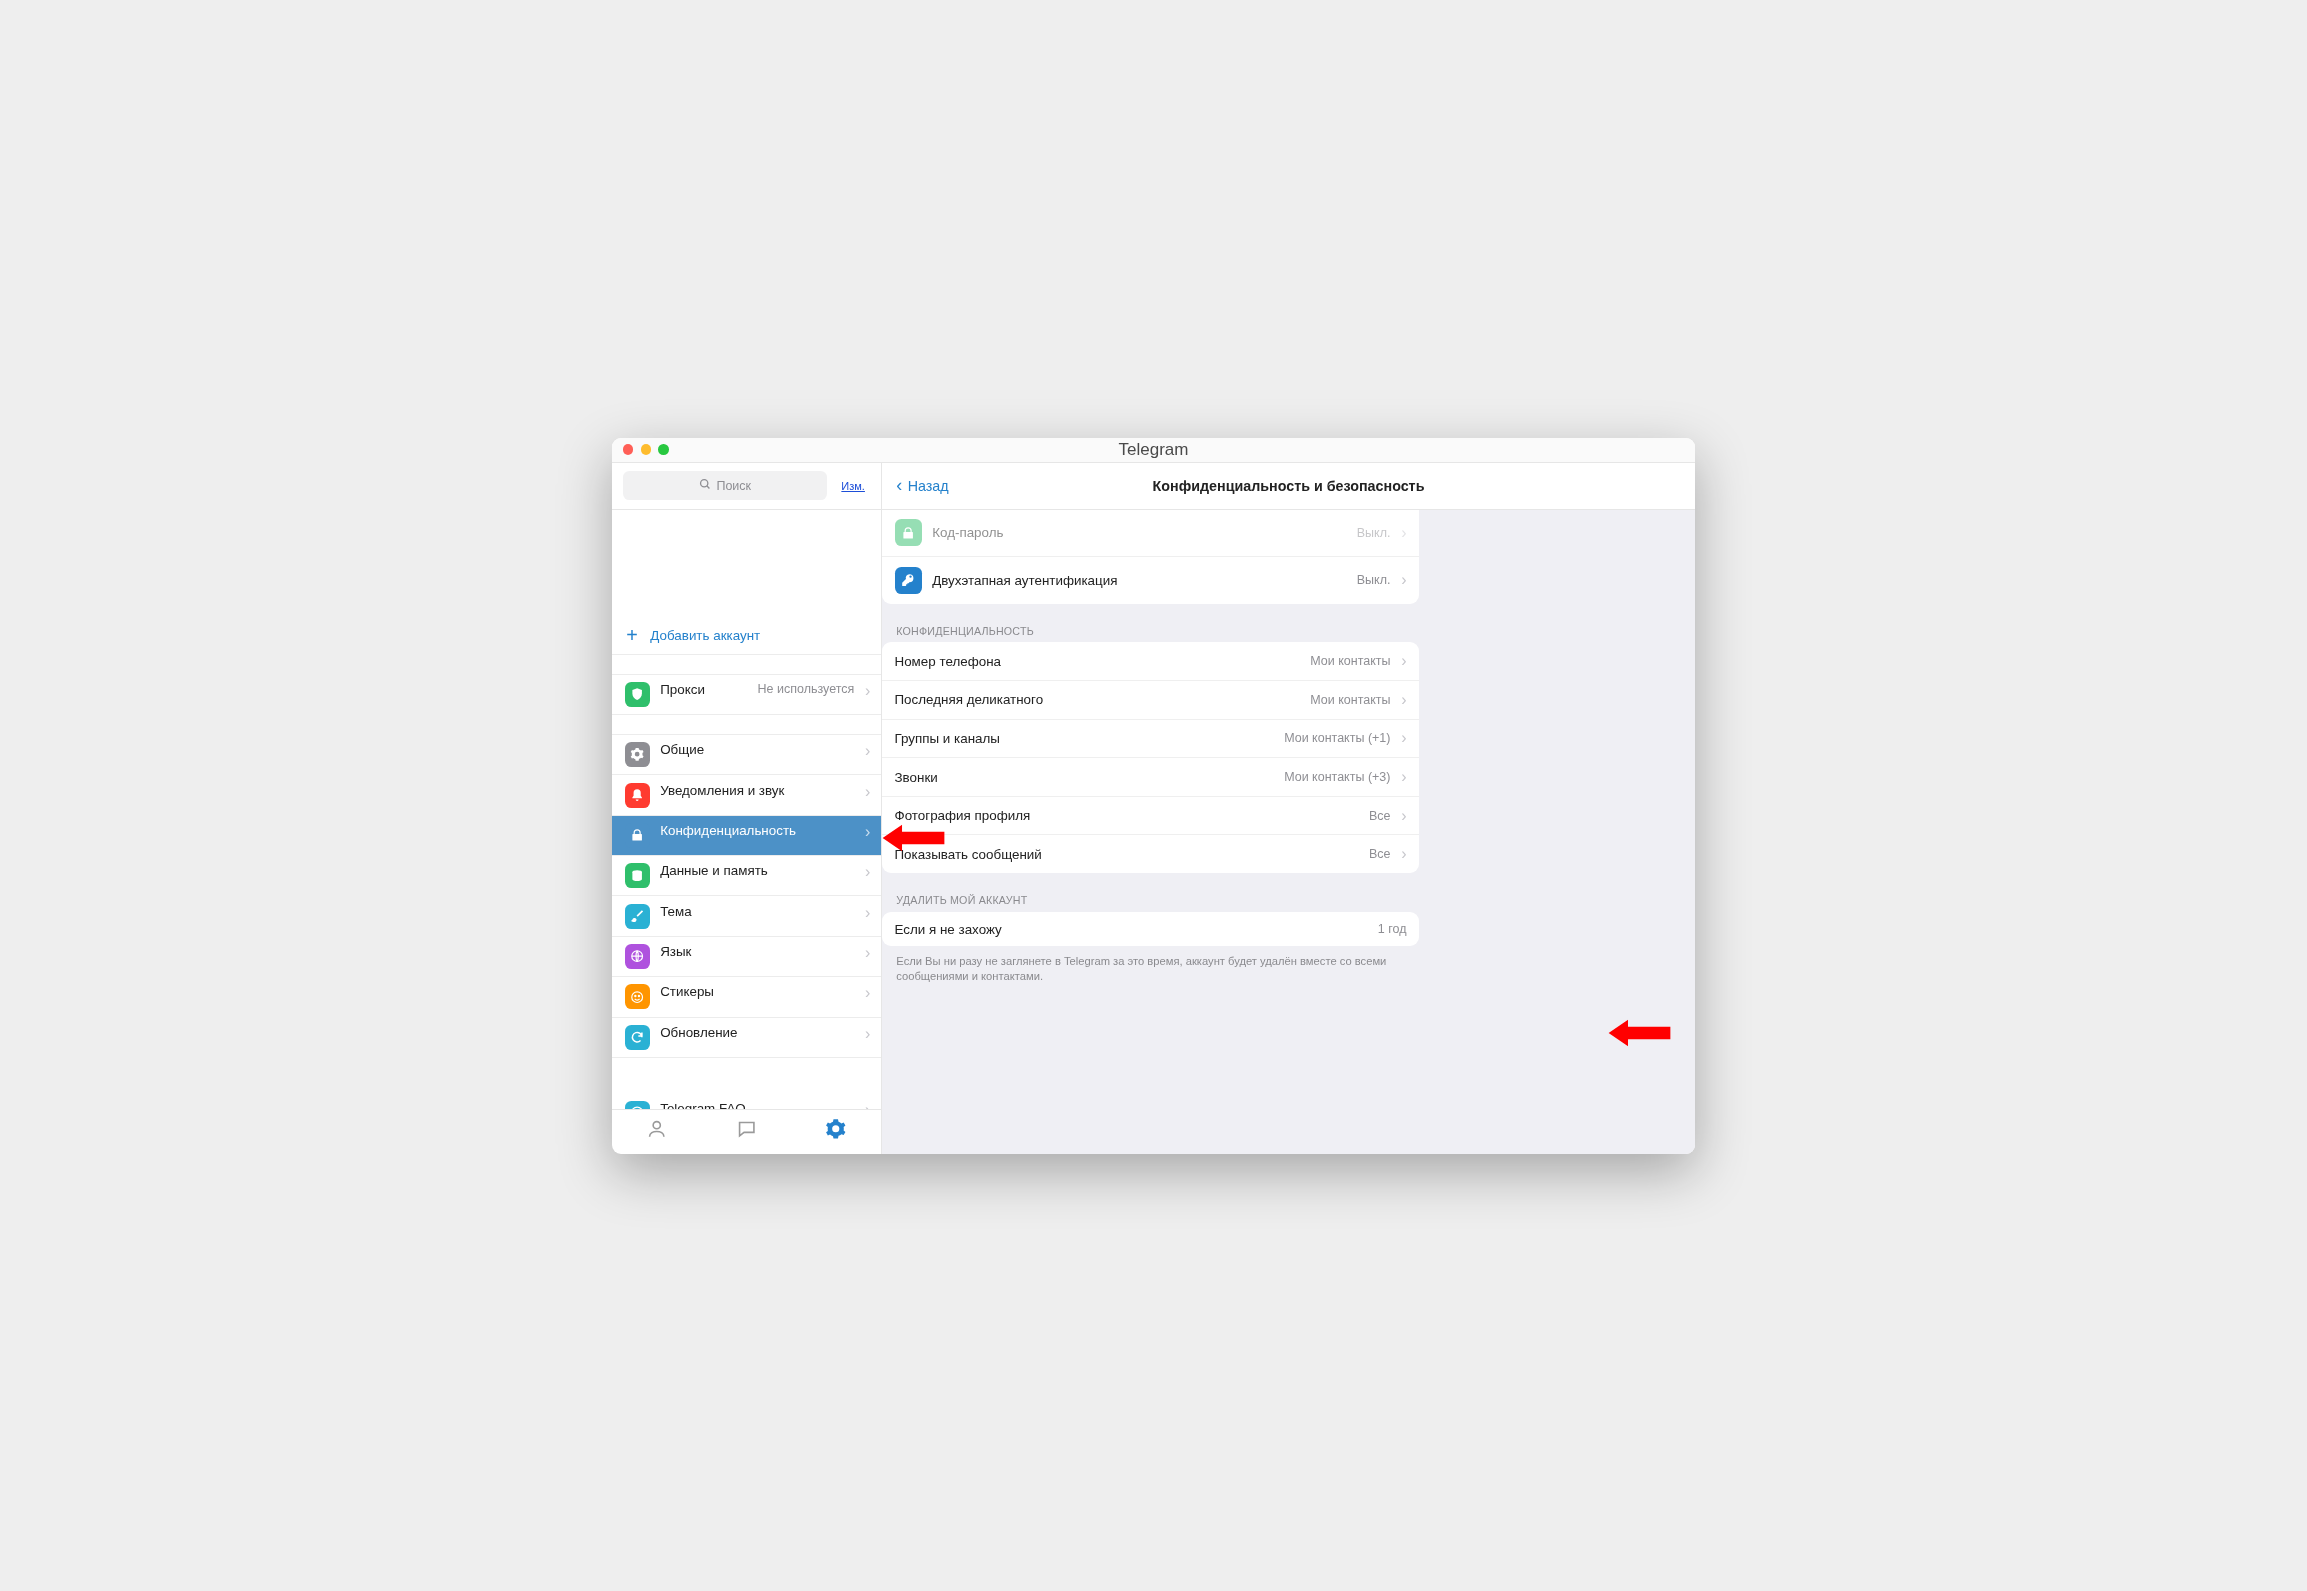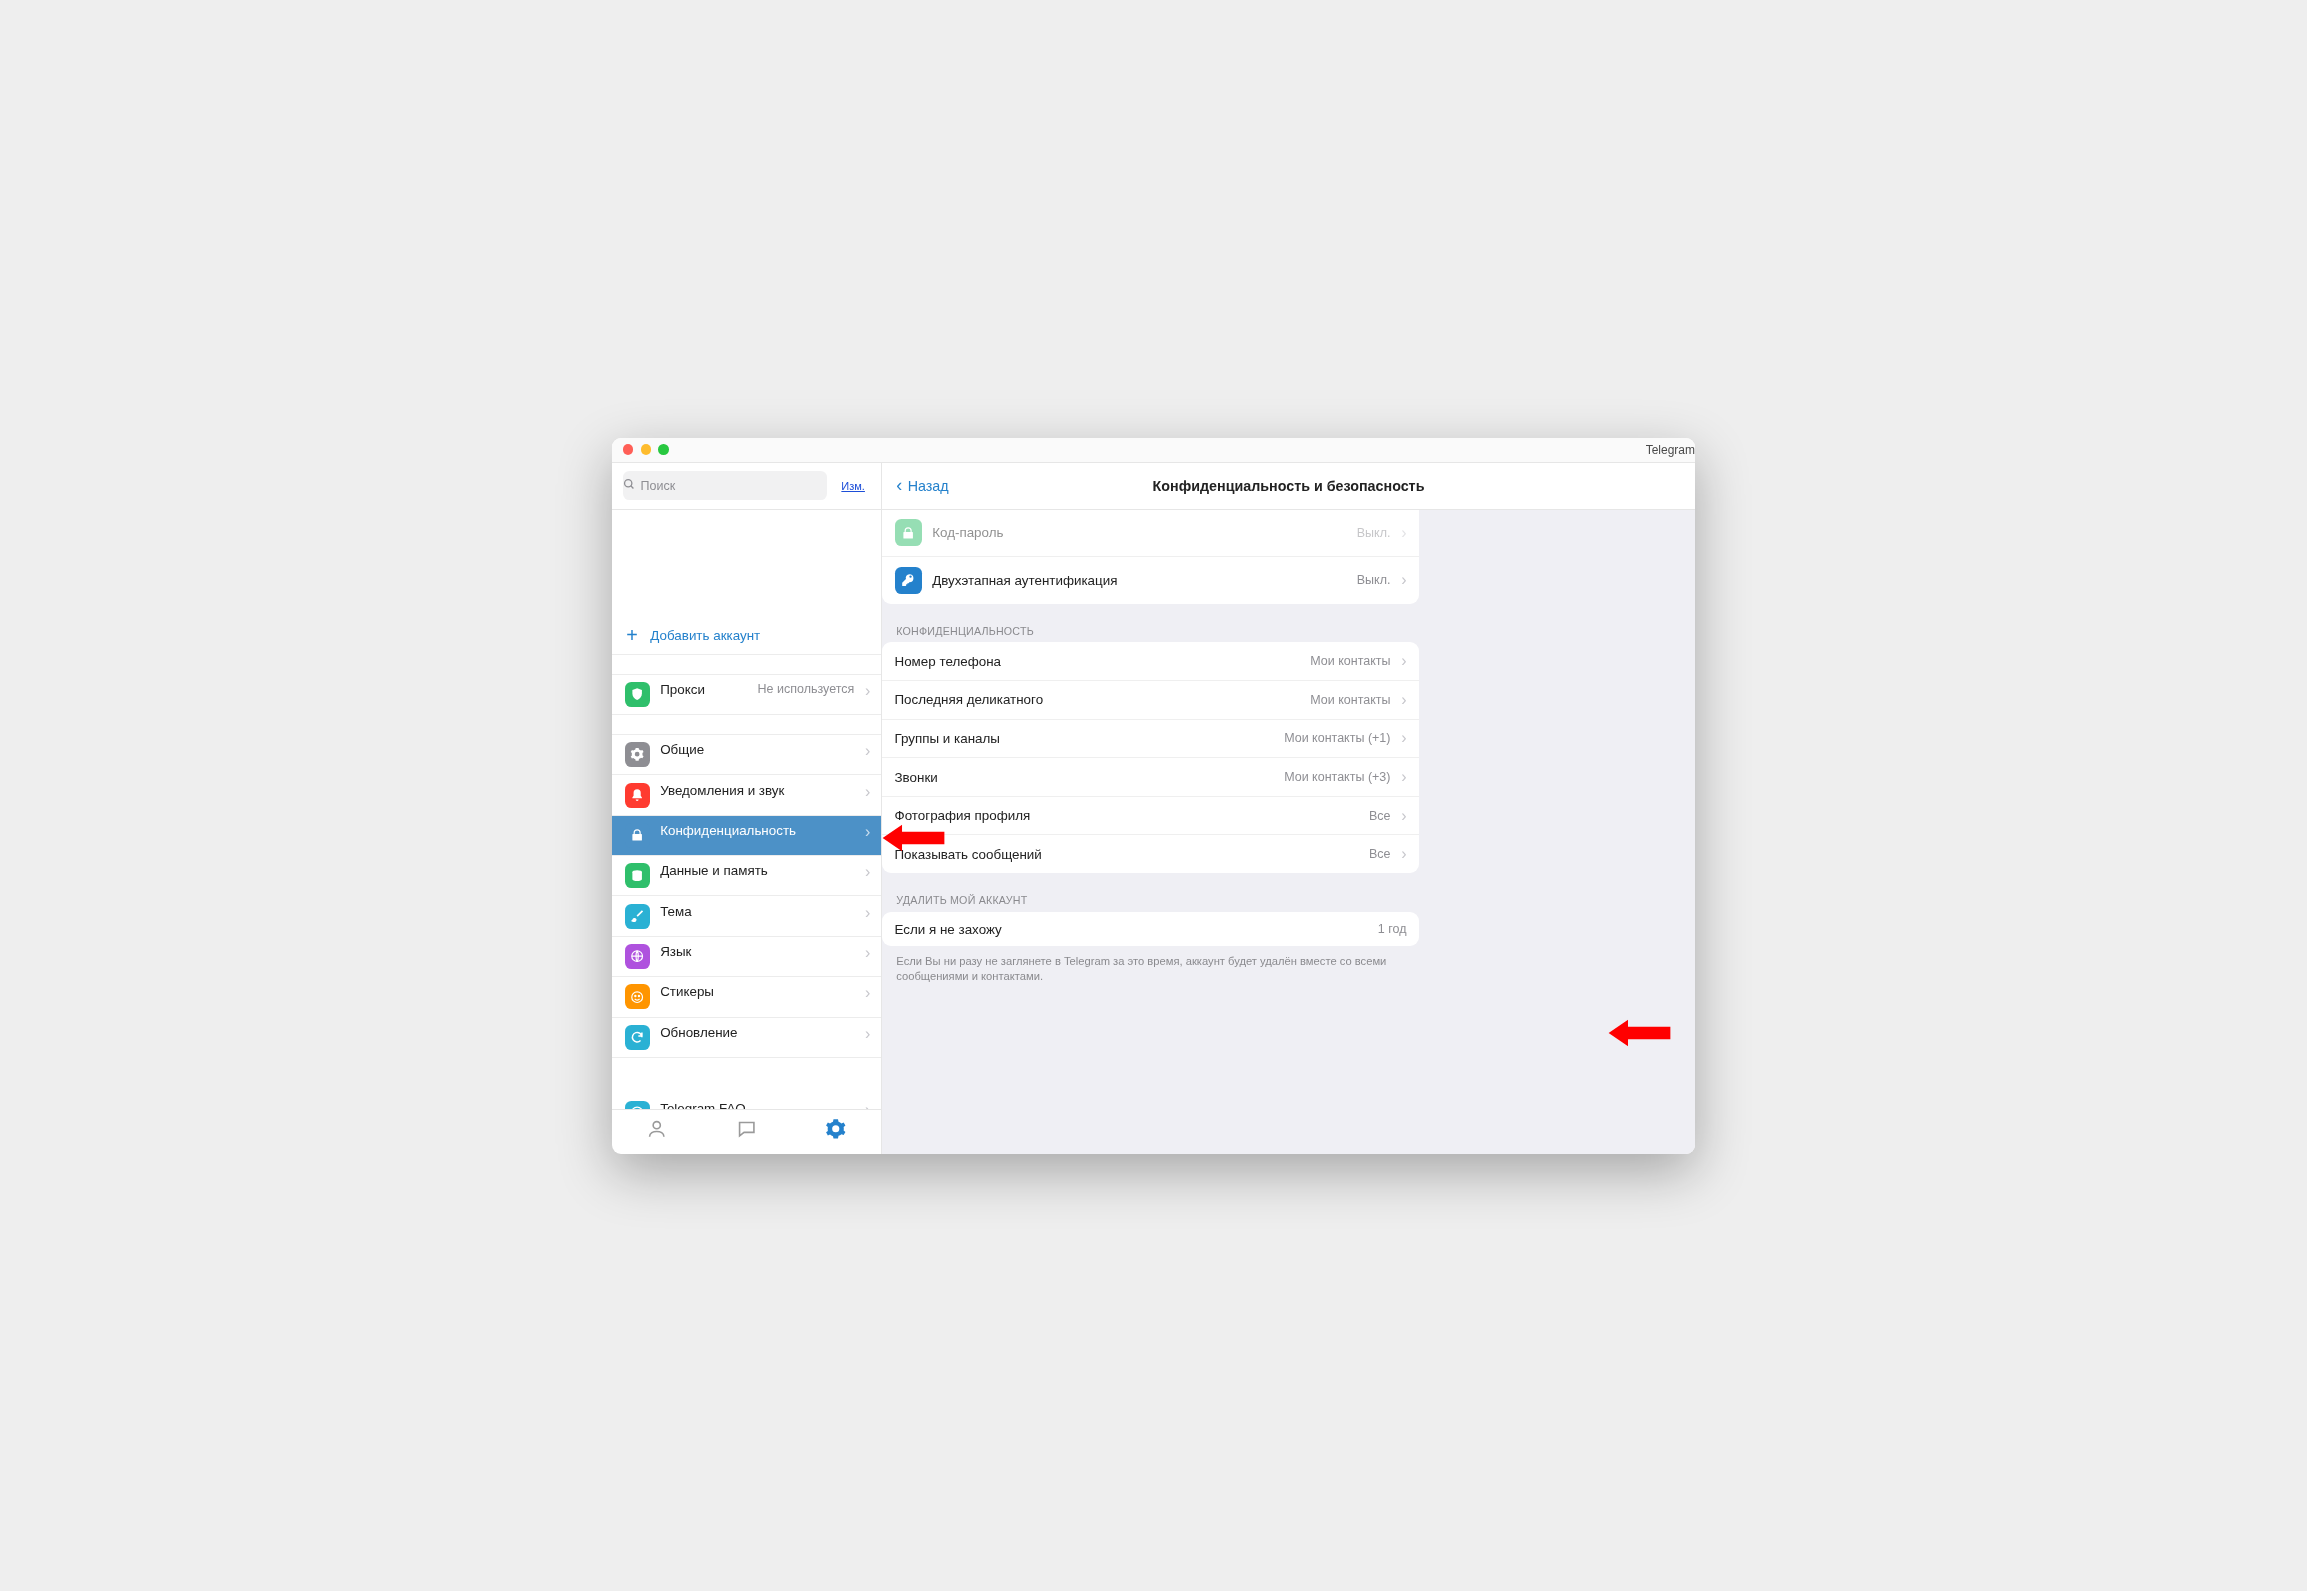--- a/index.html
+++ b/index.html
@@ -30,22 +30,22 @@
     align-items: center;
     padding: 0 10.7px;
     position: relative;
   }
   .traffic { display: flex; gap: 7.2px; }
   .traffic span { width: 10.7px; height: 10.7px; border-radius: 50%; display: block; }
   .tl-close { background: #ff5f57; }
   .tl-min { background: #febc2e; }
   .tl-max { background: #28c840; }
   .titlebar-title {
-    position: absolute; left: 0; right: 0; text-align: right;
-    font-size: 12px; color: #4a4a4a; pointer-events: none;
+    position: absolute; left: 0; right: 0; text-align: center;
+    font-size: 17px; color: #4a4a4a; pointer-events: none;
   }
   .body { flex: 1; display: flex; min-height: 0; }
 
   
   .sidebar {
     width: 270px;
     border-right: 0.9px solid #e6e6e6;
     display: flex;
     flex-direction: column;
   }
@@ -57,20 +57,21 @@
     padding: 0 10.7px;
     border-bottom: 0.9px solid #e6e6e6;
   }
   .search {
     flex: 1;
     background: #f1f1f2;
     border-radius: 6.3px;
     height: 29px;
     display: flex;
     align-items: center;
+    justify-content: center;
     gap: 5.4px;
     color: #8e8e93;
     font-size: 12.5px;
   }
   .edit-link { color: #1d4ed8; font-size: 11px; padding: 0 5.4px; text-decoration: underline; }
   .sidebar-scroll { flex: 1; overflow-y: auto; }
   .spacer-top { height: 107px; }
 
   .add-account {
     display: flex; align-items: center; gap: 12.5px;

